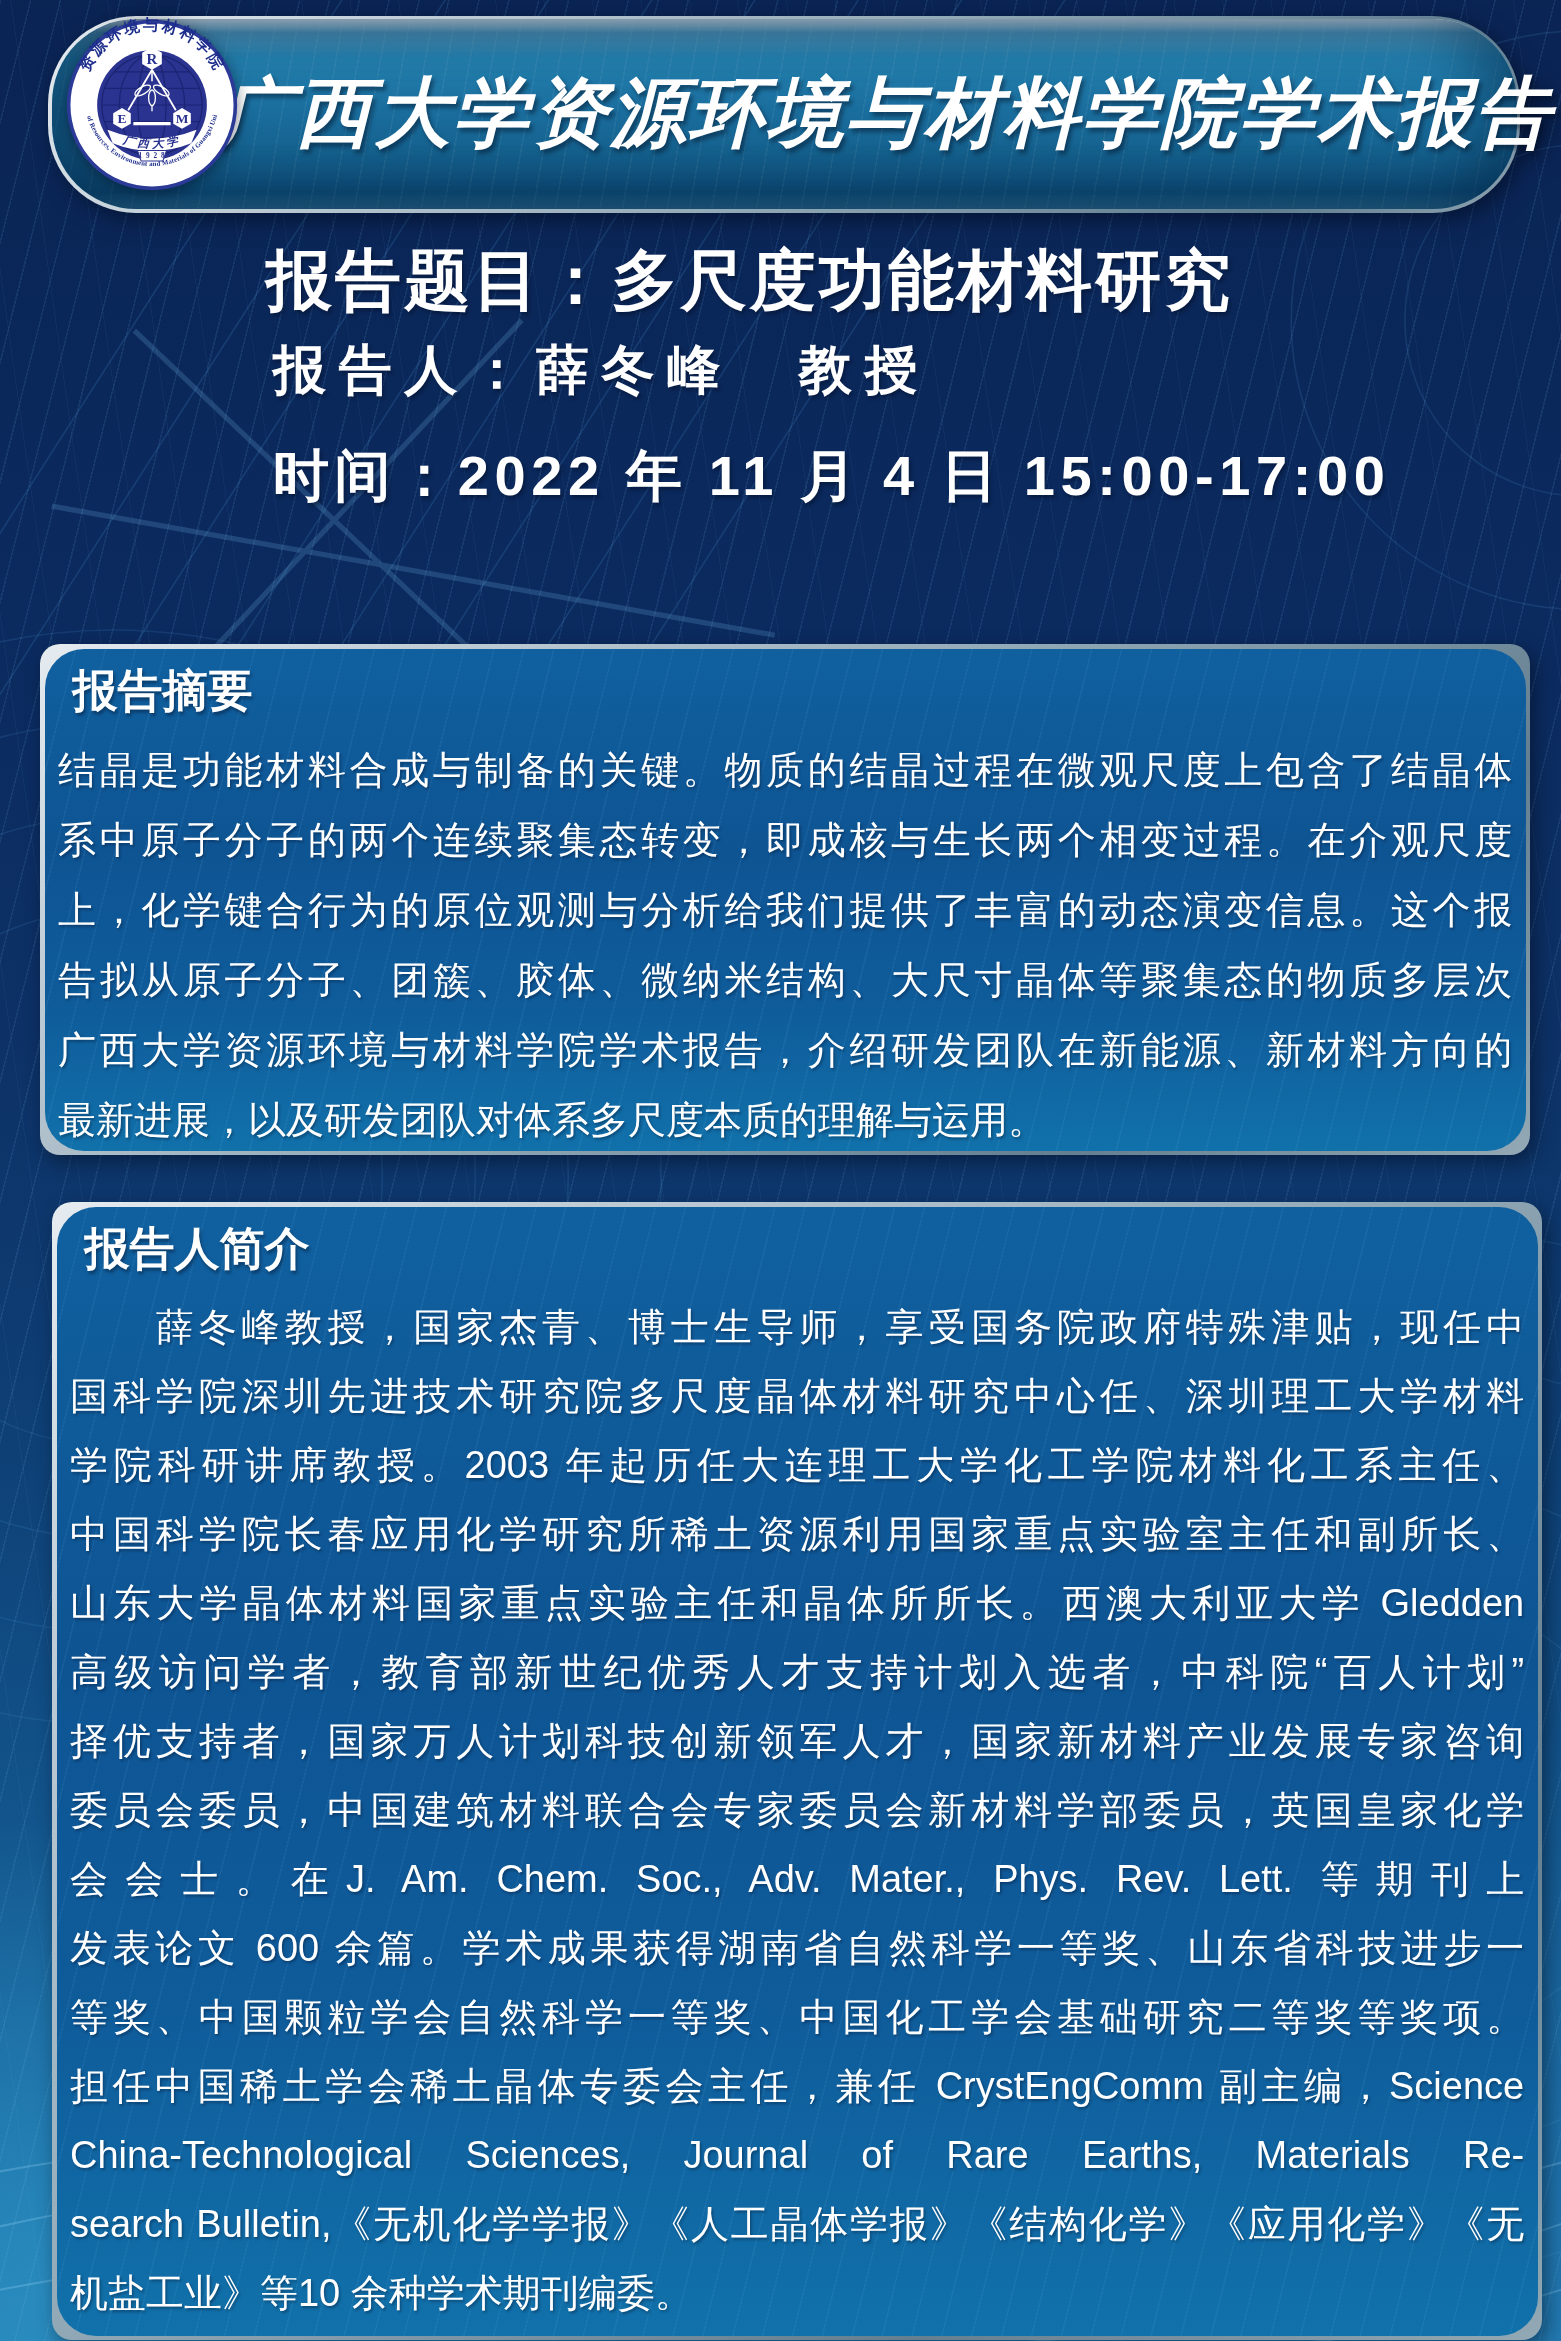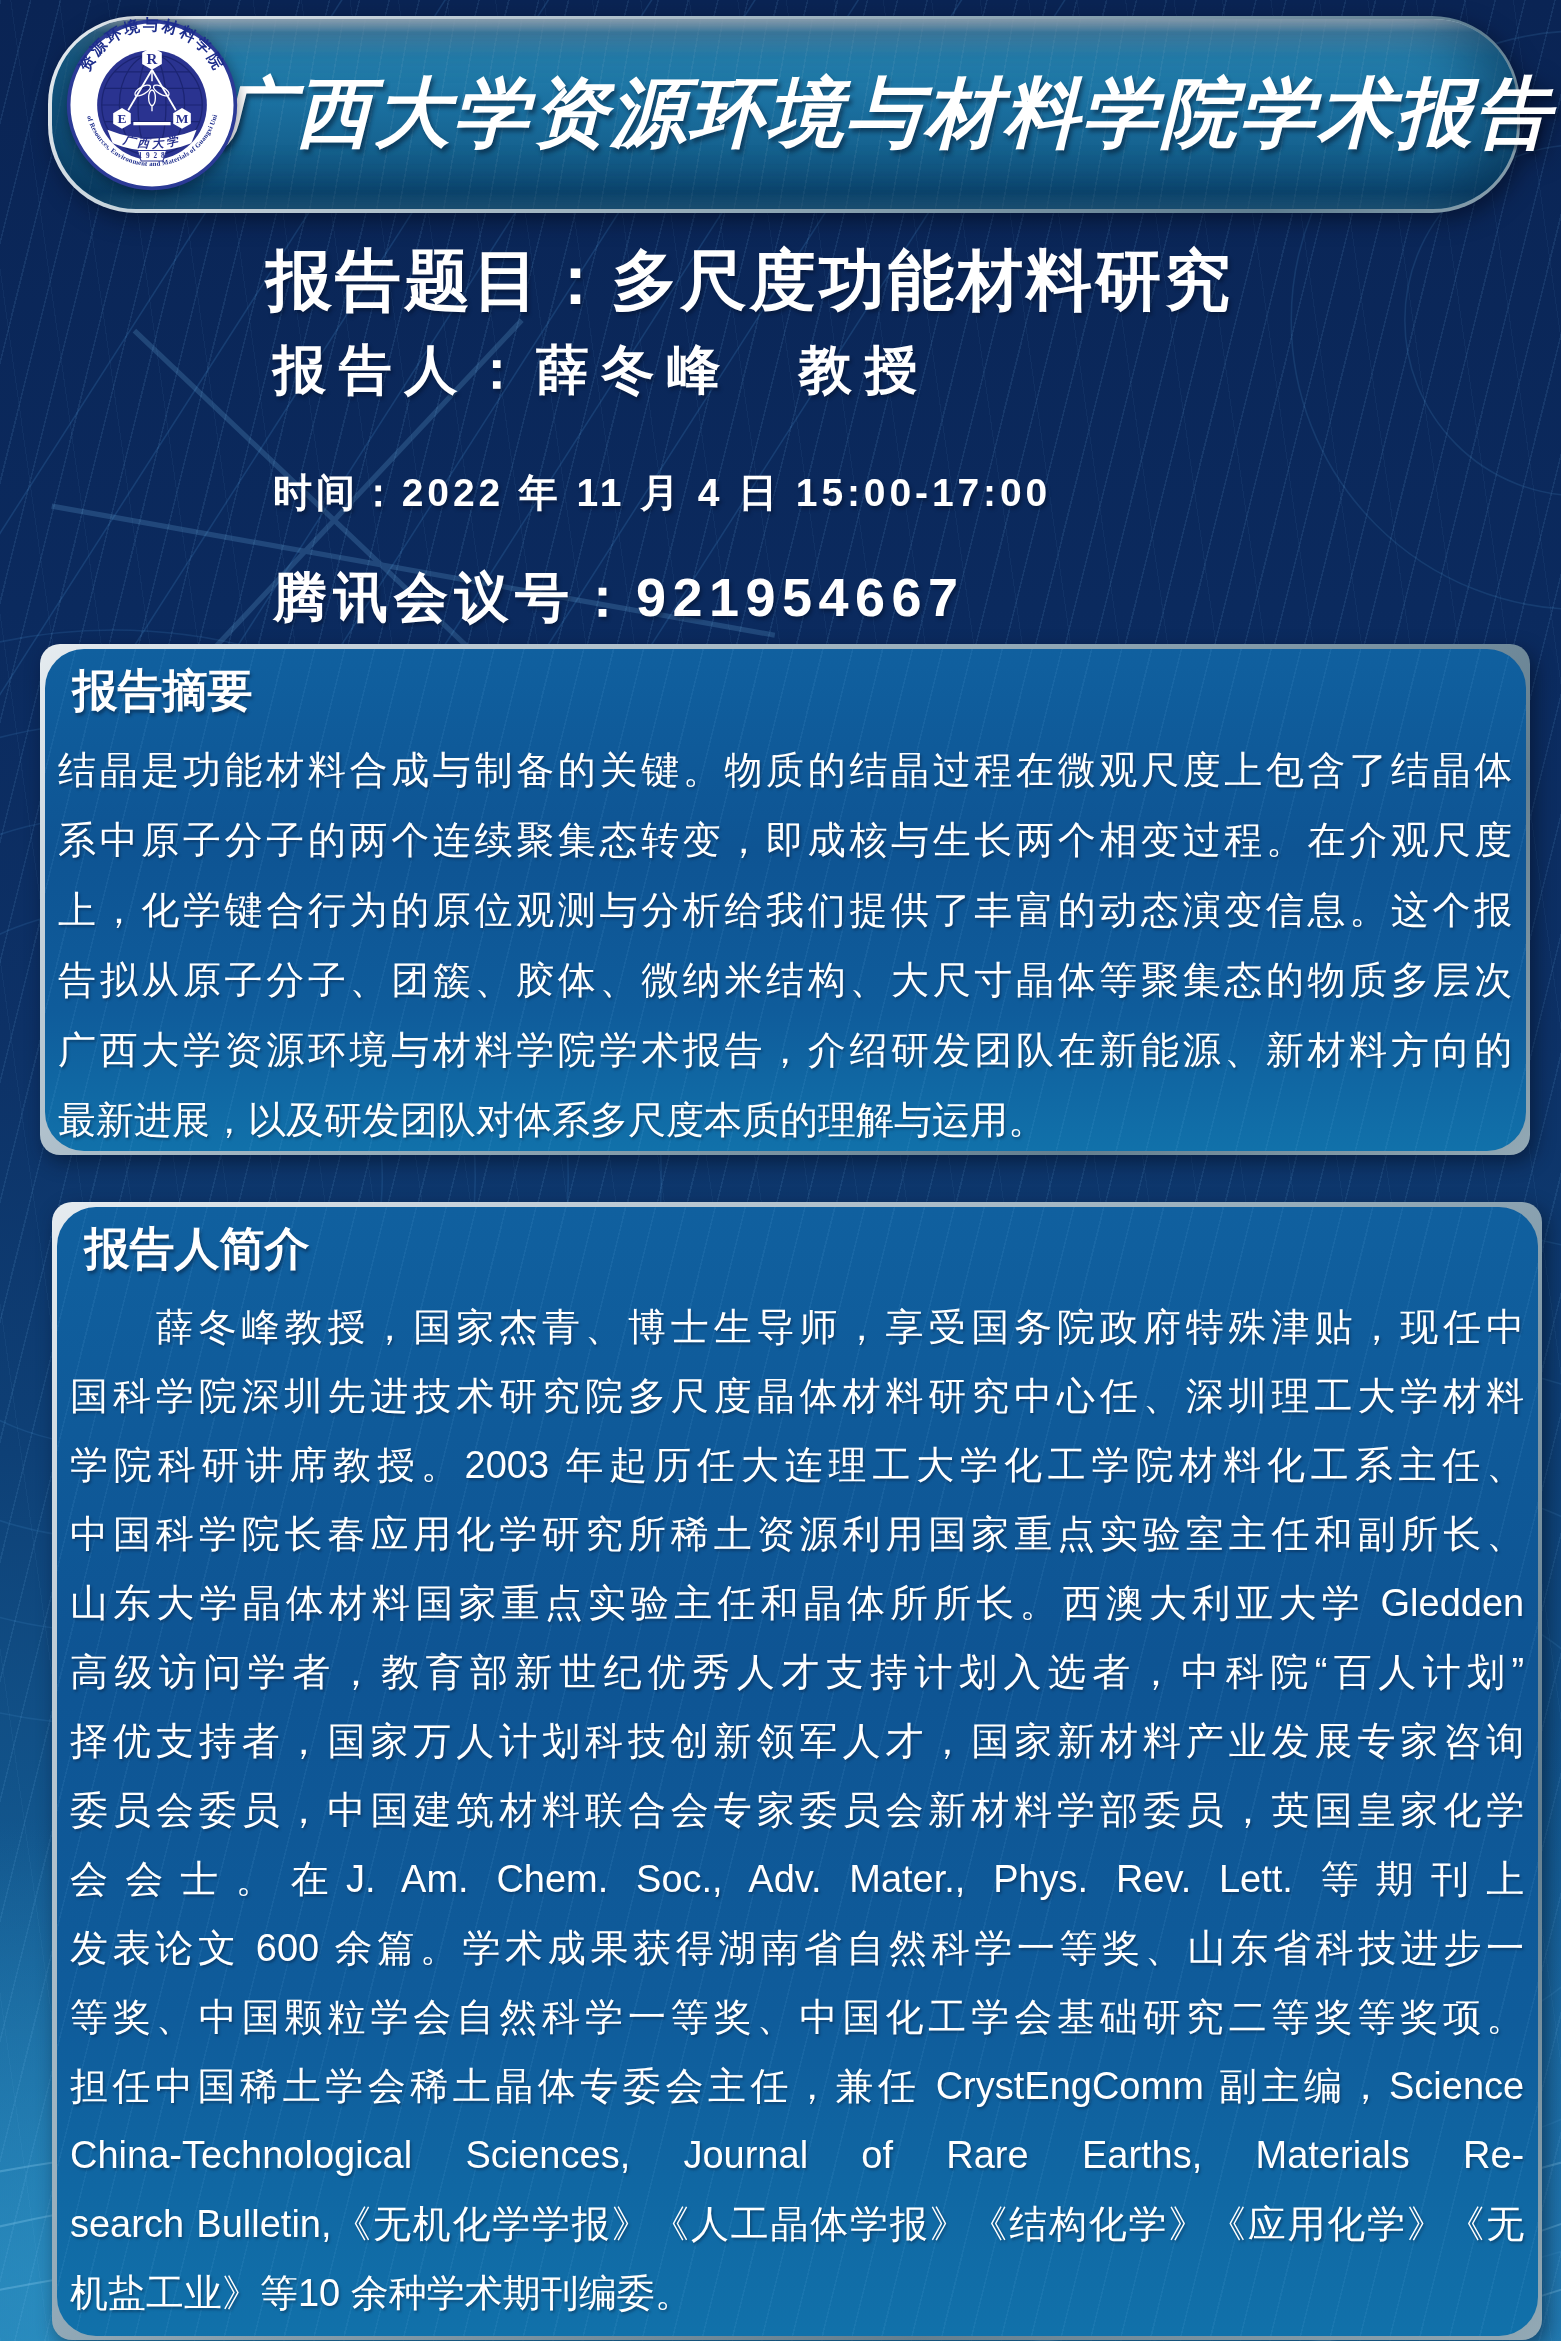--- a/index.html
+++ b/index.html
@@ -43,21 +43,21 @@
   .logo{position:absolute;left:64px;top:16.5px;width:176px;height:176px;z-index:3;
         filter:drop-shadow(0 3.1px 7.2px rgba(0,5,20,.5));}
 
   
   .lecture-title{position:absolute;left:266px;top:216px;z-index:2;
     font-weight:700;font-size:66px;letter-spacing:3.1px;white-space:nowrap;
     text-shadow:2.1px 3.1px 3.6px rgba(0,10,30,.4);margin-top:20px;}
   .info-line{position:absolute;left:273px;z-index:2;font-weight:700;white-space:nowrap;
     text-shadow:2.1px 3.1px 3.6px rgba(0,10,30,.4);text-align:right;}
   .speaker-line{top:335px;font-size:53px;letter-spacing:.24em;}
-  .time-line{top:466px;font-size:39px;letter-spacing:.10em;}
+  .time-line{top:439px;font-size:56px;letter-spacing:.10em;}
   .meeting-line{top:562px;font-size:54px;letter-spacing:.12em;}
 
   
   .panel{
     position:absolute;left:40px;width:1481px;z-index:2;border-radius:20px;padding:4.6px;
     background:linear-gradient(140deg,#e6ecf0 0%,#c0cdd7 18%,#93aab8 46%,#647f90 78%,#93a9b5 100%);
     filter:drop-shadow(5.2px 7.2px 10.3px rgba(0,4,18,.45));
   }
   .panel-inner{
     width:100%;height:100%;border-radius:39px;box-sizing:border-box;padding:9.3px 13.4px;
@@ -173,21 +173,20 @@
     </text>
     <text font-size="23" font-weight="700" font-style="italic" fill="#2a3390" letter-spacing="6" font-family="Liberation Serif,serif">
       <textPath href="#bn" startOffset="50%" text-anchor="middle">广西大学</textPath>
     </text>
     <text x="170" y="273" text-anchor="middle" font-size="14" font-weight="700" fill="#2a3390" letter-spacing="2" font-family="Liberation Serif,serif">1 9 2 8</text>
   </svg>
 
   <div class="lecture-title">报告题目：多尺度功能材料研究</div>
   <div class="info-line speaker-line">报告人：薛冬峰　教授</div>
   <div class="info-line time-line">时间：2022 年 11 月 4 日 15:00-17:00</div>
-  <div class="info-line meeting-line">腾讯会议号：921954667</div>
 
   <div class="panel abstract-panel">
     <div class="panel-inner">
       <div class="panel-heading">报告摘要</div>
       <div class="body-lines">
           <div class="body-line">结晶是功能材料合成与制备的关键。物质的结晶过程在微观尺度上包含了结晶体</div>
           <div class="body-line">系中原子分子的两个连续聚集态转变，即成核与生长两个相变过程。在介观尺度</div>
           <div class="body-line">上，化学键合行为的原位观测与分析给我们提供了丰富的动态演变信息。这个报</div>
           <div class="body-line">告拟从原子分子、团簇、胶体、微纳米结构、大尺寸晶体等聚集态的物质多层次</div>
           <div class="body-line">广西大学资源环境与材料学院学术报告，介绍研发团队在新能源、新材料方向的</div>

